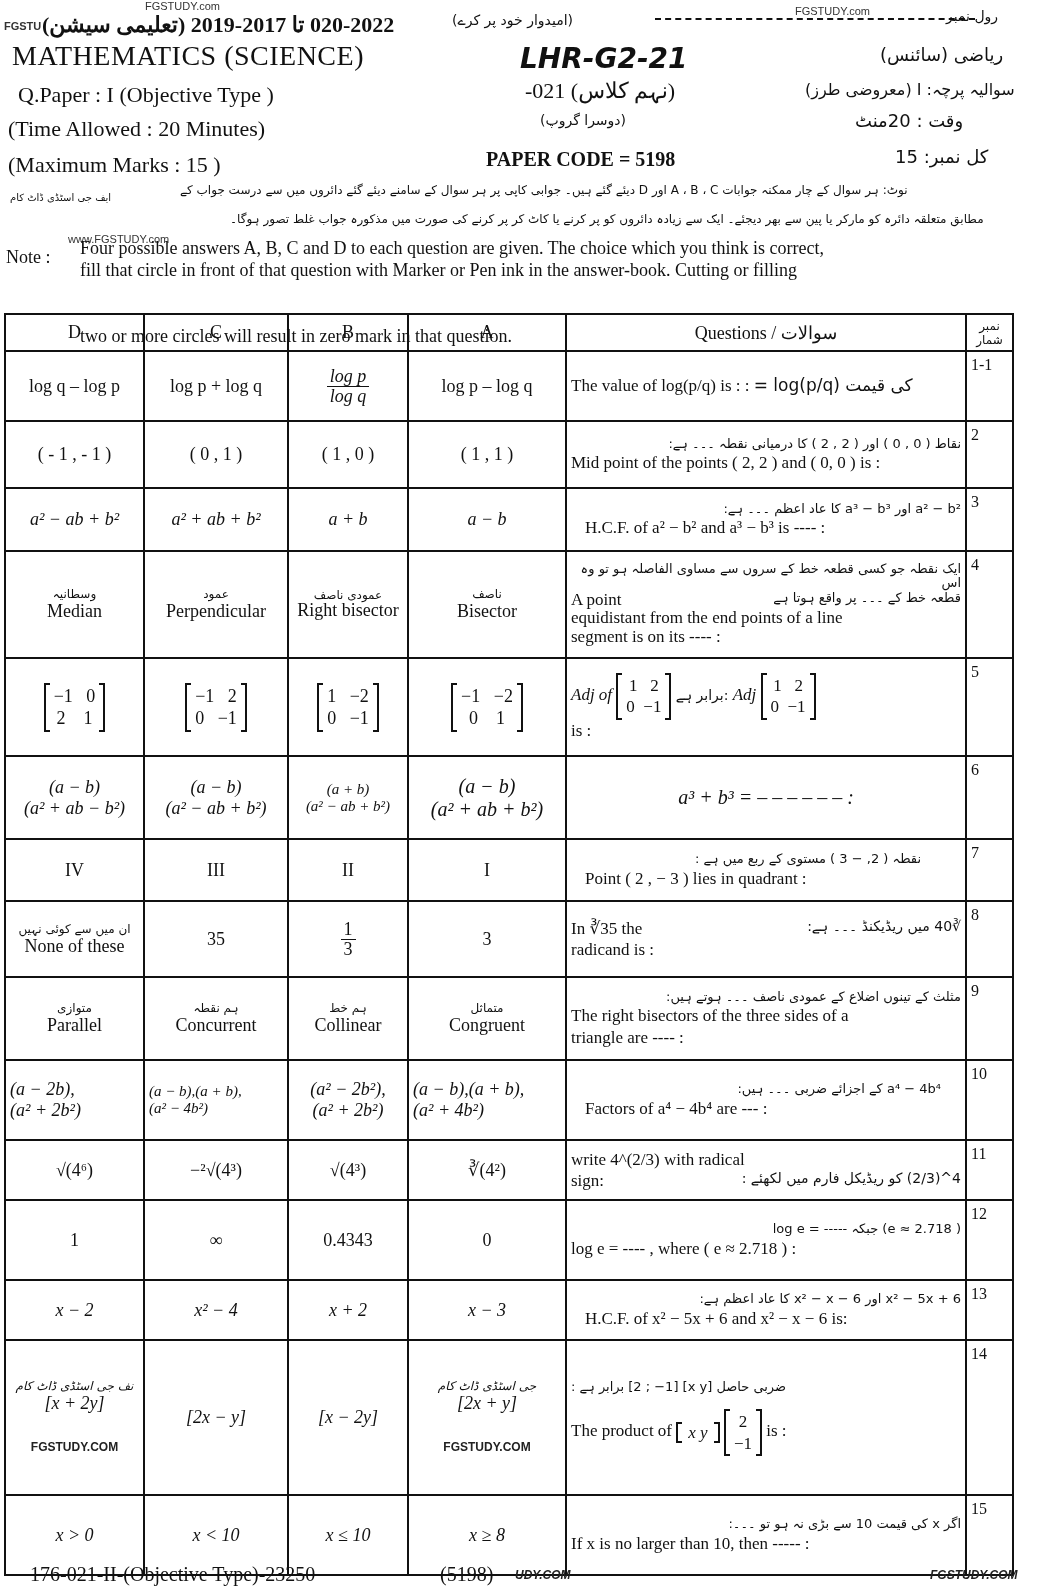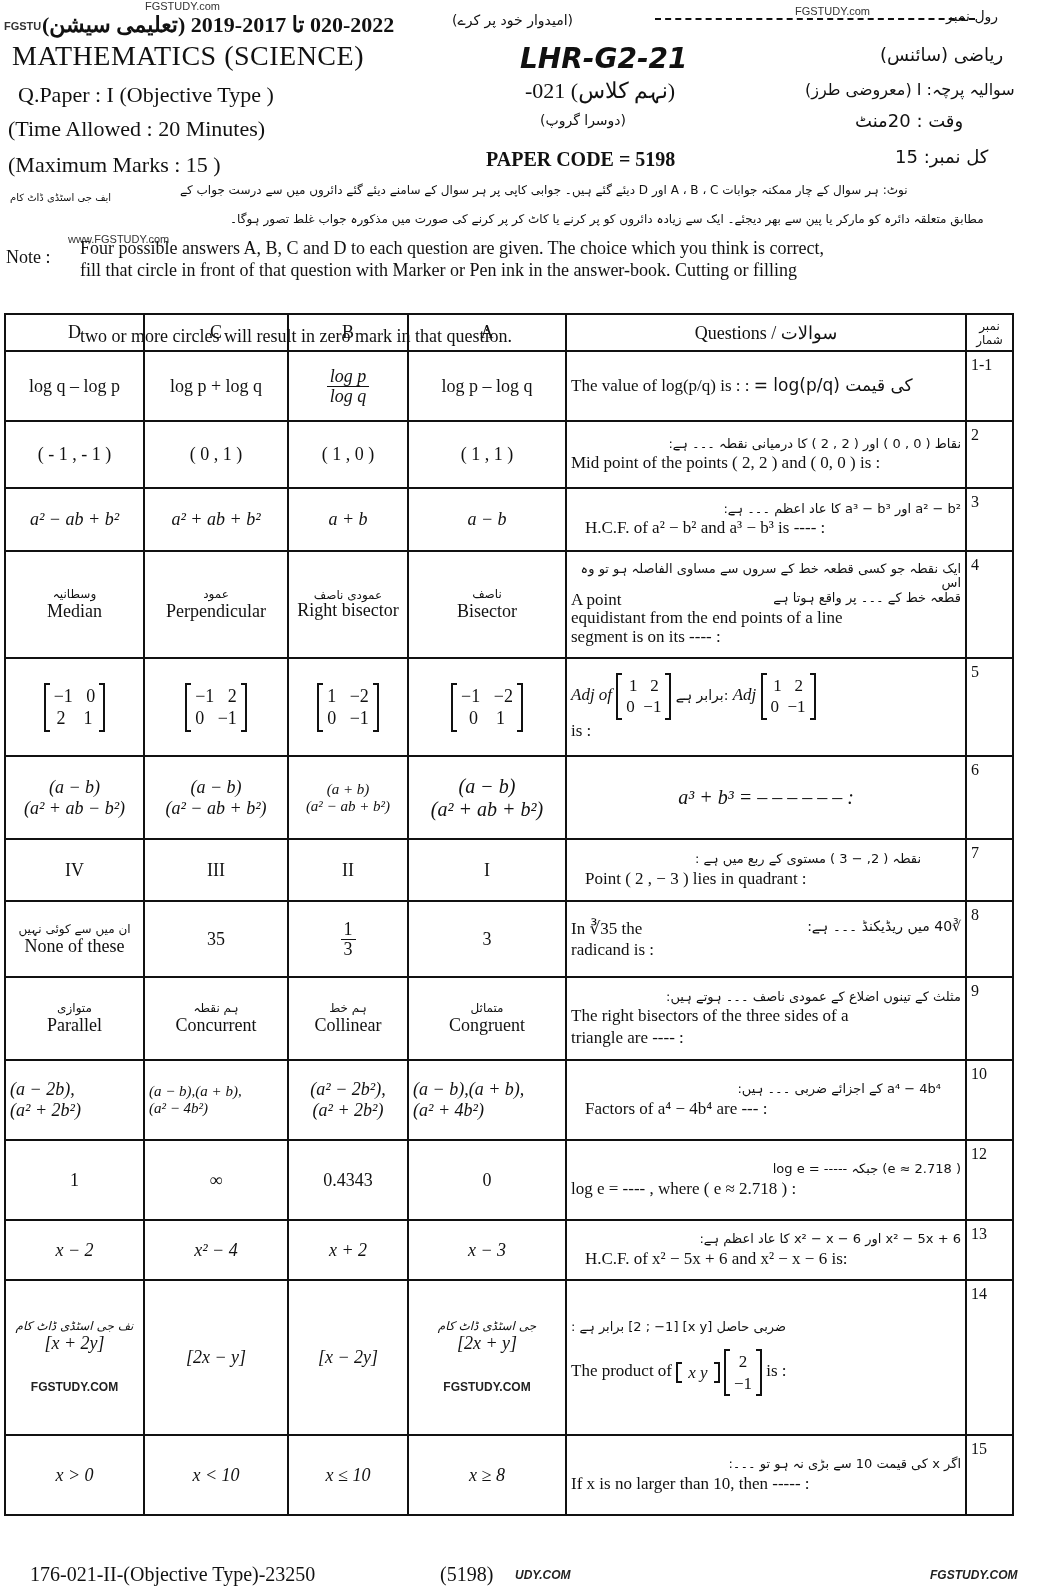--- a/index.html
+++ b/index.html
@@ -187,20 +187,28 @@
 
   <tr style="height:80px">
     <td class="m" style="text-align:left;"><span>(a − 2b),</span><br><span>(a² + 2b²)</span></td>
     <td class="m" style="font-size:15px;text-align:left;"><span>(a − b),(a + b),</span><br><span>(a² − 4b²)</span></td>
     <td class="m"><span>(a² − 2b²),</span><br><span>(a² + 2b²)</span></td>
     <td class="m" style="text-align:left;"><span>(a − b),(a + b),</span><br><span>(a² + 4b²)</span></td>
     <td class="q"><span class="uq" style="padding-right:20px;">a⁴ − 4b⁴ کے اجزائے ضربی ۔۔۔ ہیں:</span><span style="padding-left:14px;">Factors of  a⁴ − 4b⁴  are ---  :</span></td>
     <td class="num">10</td>
   </tr>
 
+  <tr style="height:60px">
+    <td>√(4⁶)</td>
+    <td>−²√(4³)</td>
+    <td>√(4³)</td>
+    <td>∛(4²)</td>
+    <td class="q"><span>write 4^(2/3) with radical</span><span class="urdu" style="float:right;">4^(2/3) کو ریڈیکل فارم میں لکھئے :</span><br><span>sign:</span></td>
+    <td class="num">11</td>
+  </tr>
 
   <tr style="height:80px">
     <td>1</td>
     <td>∞</td>
     <td>0.4343</td>
     <td>0</td>
     <td class="q"><span class="uq">( e ≈ 2.718)  جبکہ  ----- = log e</span><span>log e = ---- , where ( e ≈ 2.718 ) :</span></td>
     <td class="num">12</td>
   </tr>
 

